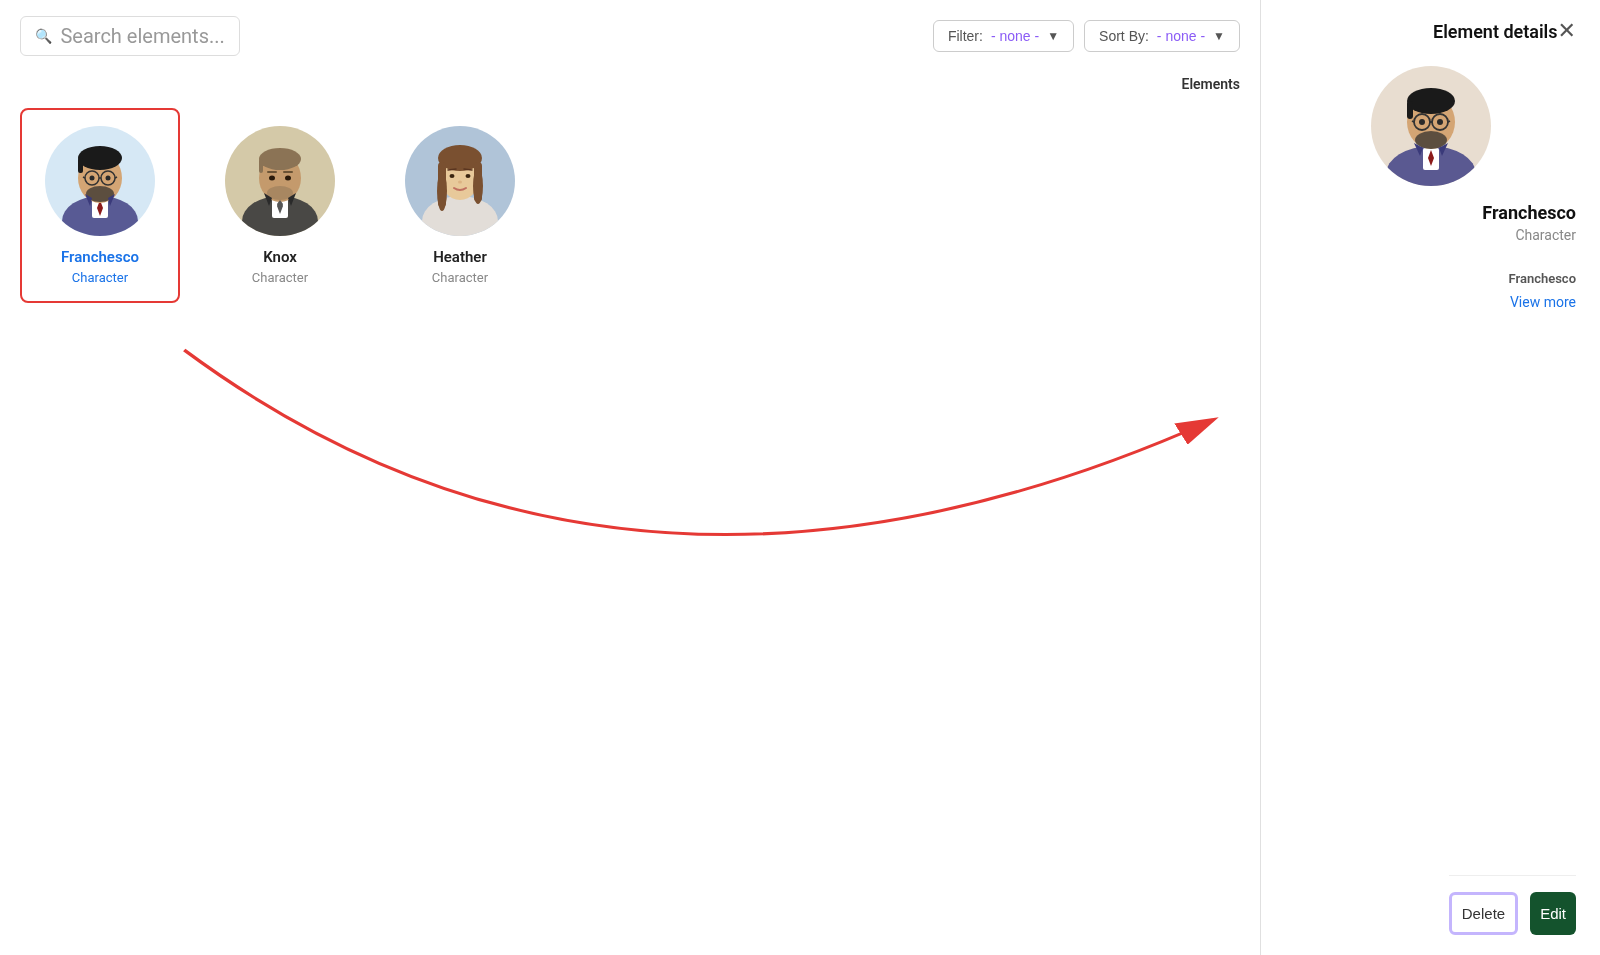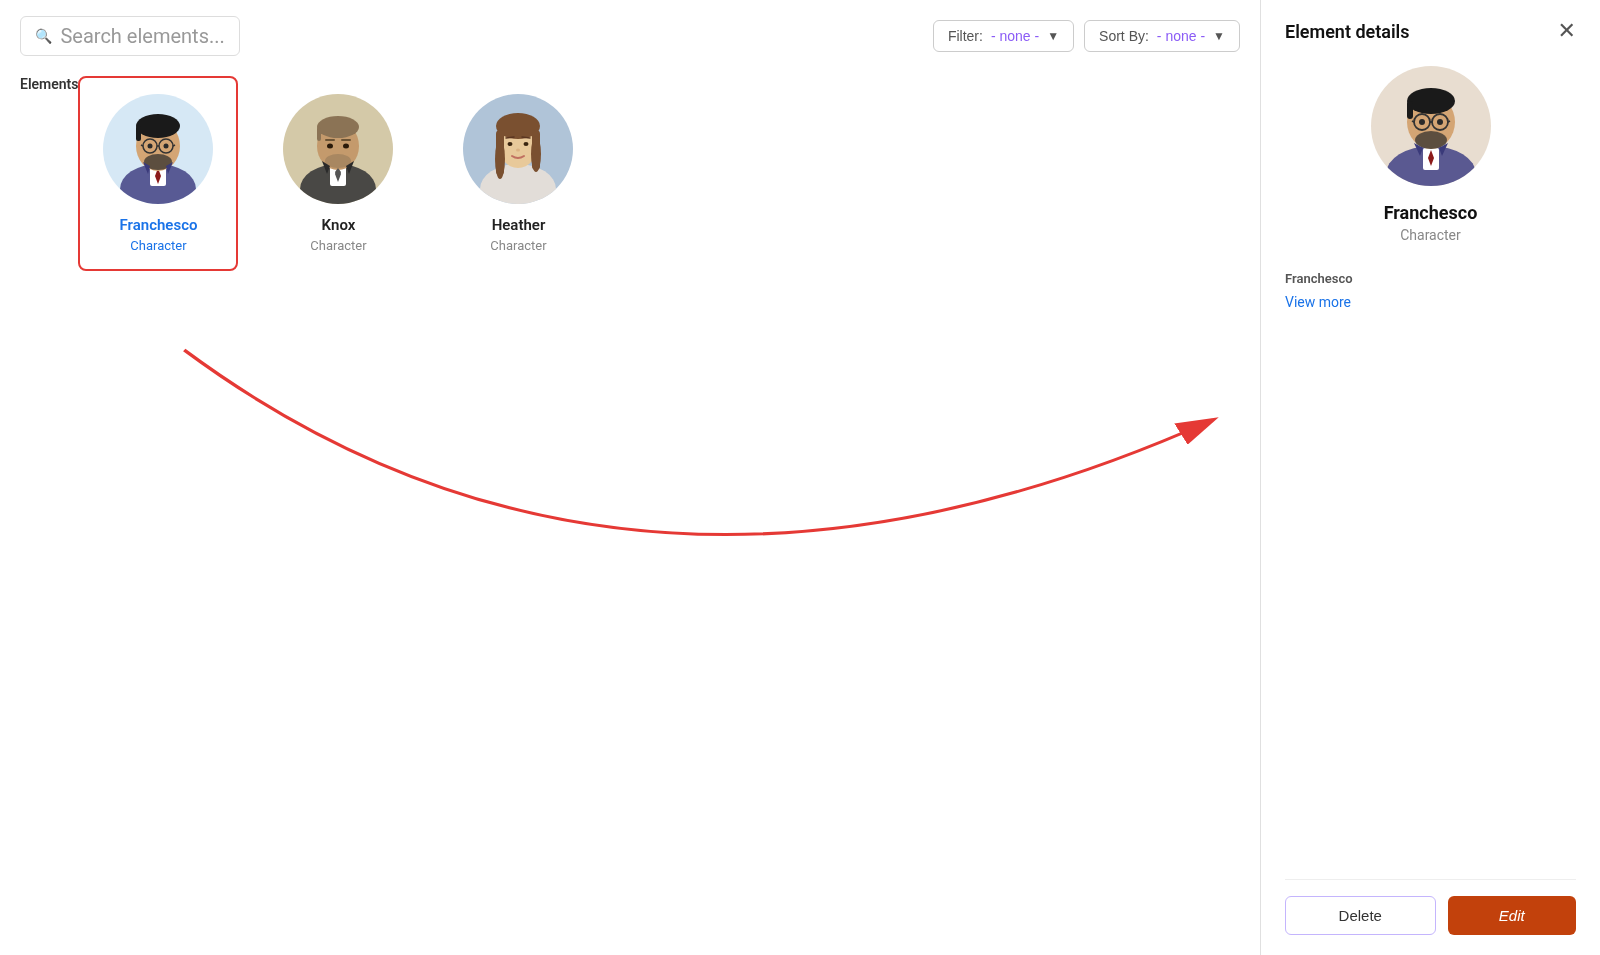--- a/index.html
+++ b/index.html
@@ -76,21 +76,21 @@
       color: #8b5cf6;
     }
     .dropdown-arrow {
       font-size: 12px;
       color: #555;
     }
 
     
     .elements-section {
       display: flex;
-      flex-direction: row;
+      flex-direction: column;
       text-align: right;
     }
 
     .elements-label {
       font-size: 14px;
       font-weight: 600;
       color: #333;
       margin-bottom: 16px;
     }
 
@@ -166,20 +166,21 @@
     }
 
     
     .right-panel {
       width: 340px;
       border-left: 1px solid #e0e0e0;
       display: flex;
       flex-direction: column;
       padding: 20px 24px;
       background: #fff;
+      align-items: flex-end;
     }
 
     .panel-header {
       display: flex;
       align-items: center;
       justify-content: space-between;
       margin-bottom: 24px;
     }
 
     .panel-title {
@@ -252,38 +253,38 @@
     .panel-buttons {
       display: flex;
       gap: 12px;
       padding-top: 16px;
       border-top: 1px solid #eee;
     }
 
     .btn-delete {
       flex: 1;
       padding: 10px;
-      border: 1px solid #c4b5fd;
+      border: 3px solid #c4b5fd;
       border-radius: 6px;
       background: #fff;
       color: #333;
       font-size: 15px;
       cursor: pointer;
     }
 
     .btn-edit {
       flex: 1;
+      padding: 10px;
       border: none;
       border-radius: 6px;
-      background: #c2410c;
+      background: #14532d;
       color: #fff;
       font-size: 15px;
       font-weight: 500;
       cursor: pointer;
-      font-style: italic;
     }
   </style>
 </head>
 <body>
 
 <div class="main-content">
 
   <div class="top-bar">
     <div class="search-box">
       <span class="search-box-icon">🔍</span>

